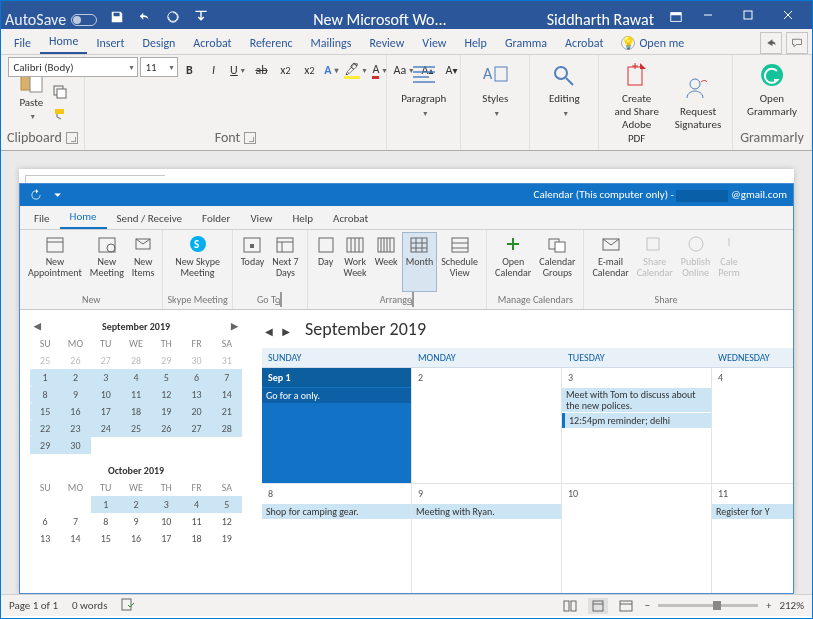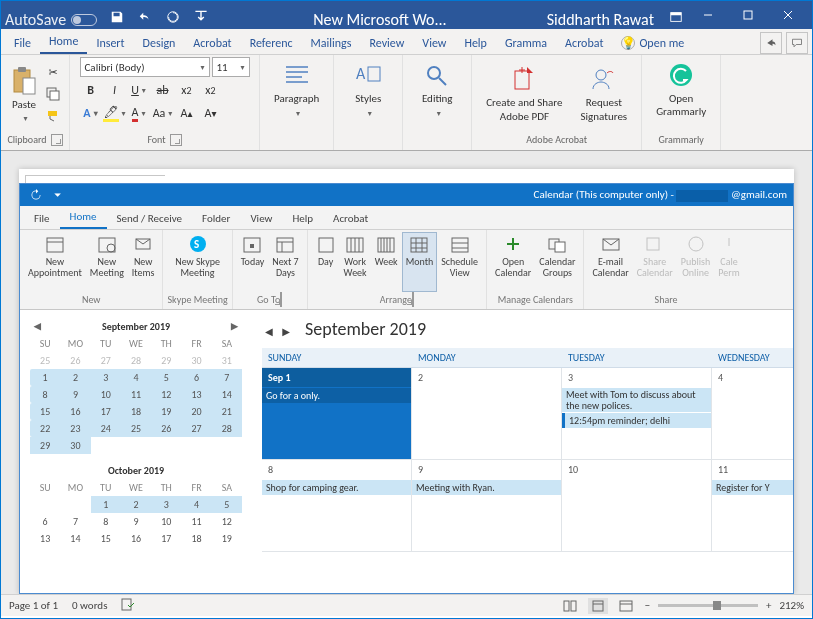--- a/index.html
+++ b/index.html
@@ -23,21 +23,21 @@
 .wtabs { height: 26px; background:#f3f2f1; display:flex; align-items:flex-end; padding: 0 4px; border-bottom: 1px solid #d0d0d0; font-size: 12px; gap: 0; }
 .wtab { padding: 4px 9px; cursor:pointer; color:#2b579a; }
 .wtab.active { border-bottom: 2px solid #2b579a; color:#2b579a; font-weight: 400; }
 .wtabs .spacer { flex:1; }
 .wtab-icon { width: 22px; height:22px; display:flex; align-items:center; justify-content:center; border:1px solid #c5c5c5; margin-left:4px; cursor:pointer; }
 .wtab-icon svg{width:12px;height:12px;fill:#606060}
 
 
 .wribbon { height: 96px; background:#f3f2f1; display:flex; border-bottom:1px solid #ababab; font-size:11px; }
 .wgroup { border-right:1px solid #e1e1e1; padding: 2px 6px; display:flex; flex-direction:column; justify-content:space-between; align-items:center; }
-.wgroup-label { font-size:10px; color:#666; padding:2px 0; display:flex; align-items:center; gap:4px; }
+.wgroup-label { font-size:14px; color:#666; padding:2px 0; display:flex; align-items:center; gap:4px; }
 .wgroup-body { flex:1; display:flex; align-items:center; gap:2px; }
 .paste-btn { display:flex; flex-direction:column; align-items:center; gap:2px; padding: 4px; cursor:pointer; }
 .small-btns { display:flex; flex-direction:column; gap:2px; }
 .small-btn { width:20px; height:20px; display:flex; align-items:center; justify-content:center; cursor:pointer; }
 .font-name { width:130px; height:20px; border:1px solid #ababab; background:#fff; padding: 0 4px; display:flex; align-items:center; justify-content:space-between; font-size:11px; }
 .font-size { width:38px; height:20px; border:1px solid #ababab; background:#fff; padding:0 4px; display:flex; align-items:center; justify-content:space-between; font-size:11px; }
 .fontrow { display:flex; gap:2px; align-items:center; margin-top:3px; }
 .fbtn { width:22px; height:20px; display:flex; align-items:center; justify-content:center; cursor:pointer; font-size:12px; }
 .big-btn { display:flex; flex-direction:column; align-items:center; justify-content:center; gap:3px; padding:4px 8px; cursor:pointer; min-width:56px; }
 .big-btn svg { width:30px; height:28px; }
@@ -83,21 +83,21 @@
 .minical tr.hl td { background:#cbe5f5; }
 .minical tr.hl td:first-child{border-top-left-radius:2px;border-bottom-left-radius:2px;}
 .minical tr.hl2 td { background:#cbe5f5; }
 
 .cal-main { flex:1; background:#fff; padding: 4px 0 0 10px; overflow:hidden; }
 .cal-head { display:flex; align-items:center; gap:12px; padding:4px 0 8px 0; }
 .cal-head .arrows span{font-size:10px; color:#444; cursor:pointer; padding:0 3px;}
 .cal-head h2 { font-size:18px; font-weight:400; color:#333; }
 .cal-grid { display:grid; grid-template-columns: repeat(4, 150px); }
 .cal-dayhdr { background:#e9f1f8; color:#1060a8; font-size:10px; padding:3px 6px; border-bottom:1px solid #d0dce8; }
-.cal-cell { height:92px; border:1px solid #e0e4e8; border-top:none; border-left:none; position:relative; font-size:10px; }
+.cal-cell { height:116px; border:1px solid #e0e4e8; border-top:none; border-left:none; position:relative; font-size:10px; }
 .cal-cell .num { padding:3px 6px; color:#555; }
 .cal-cell.sel { background:#1172c6; color:#fff; }
 .cal-cell.sel .sel-date{background:#0d5e9f; display:block; padding:3px 6px; color:#fff; font-weight:600;}
 .evt { background:#cbe5f5; color:#333; padding:1px 4px; margin:1px 0; font-size:10px; white-space:nowrap; overflow:hidden; text-overflow:clip; }
 .evt.dark { background:#0d60a5; color:#fff; }
 .evt.lined{border-left:3px solid #1172c6;}
 .lbulb{width:14px;height:14px;border:1px solid #aaa; border-radius:50%; display:inline-flex; align-items:center; justify-content:center; margin-right:4px;}
 
 
 .statusbar { height:22px; background:#f3f2f1; border-top:1px solid #d0d0d0; display:flex; align-items:center; font-size:11px; padding:0 8px; gap:14px; color:#444; }
@@ -222,21 +222,21 @@
           </div>
       </div>
     </div>
     <div class="wgroup-label">
         <span>Clipboard</span>
         <span class="launcher"></span>
       </div>
   </div>
 
   <div class="wgroup" style="min-width:190px">
-    <div style="display:flex;flex-direction:column;">
+    <div style="display:flex;">
       <div style="display:flex;gap:2px;">
         <div class="font-name">
             <span>Calibri (Body)</span>
             <span class="dd-caret">▾</span>
           </div>
         <div class="font-size">
             <span>11</span>
             <span class="dd-caret">▾</span>
           </div>
       </div>

